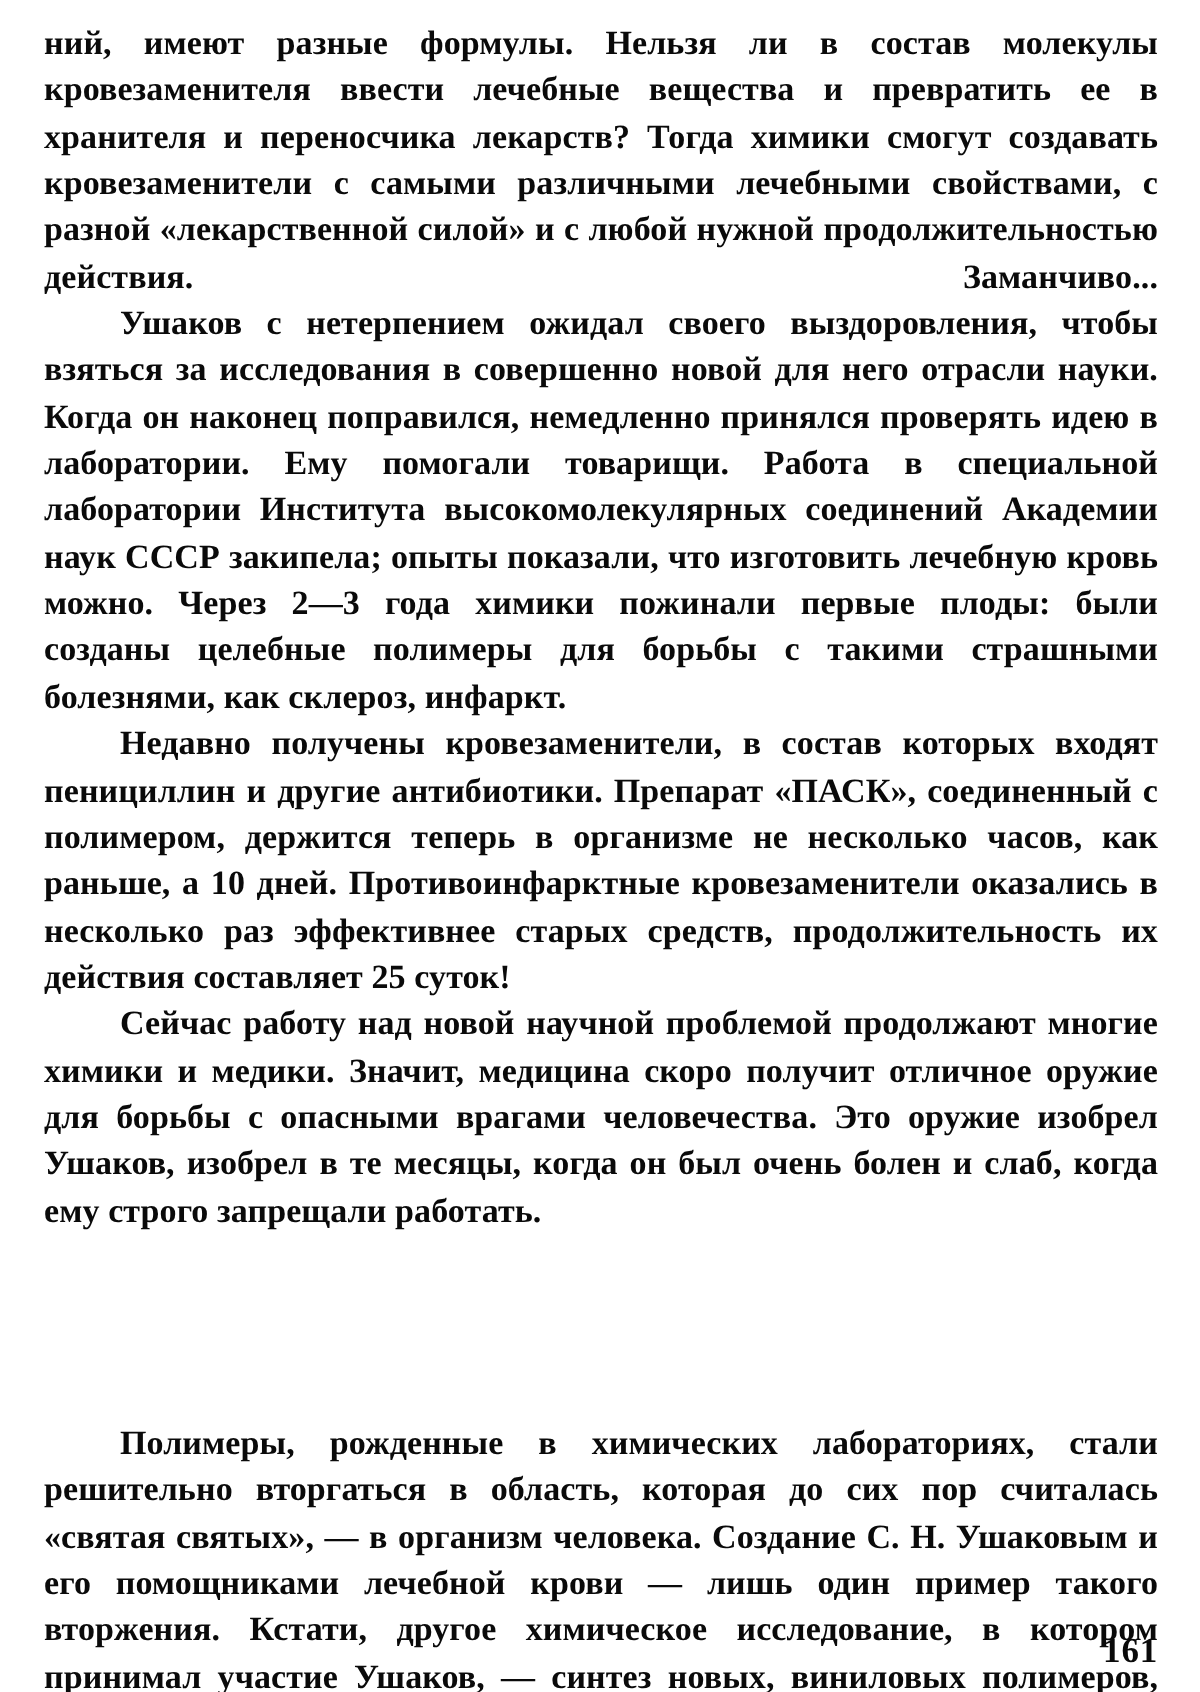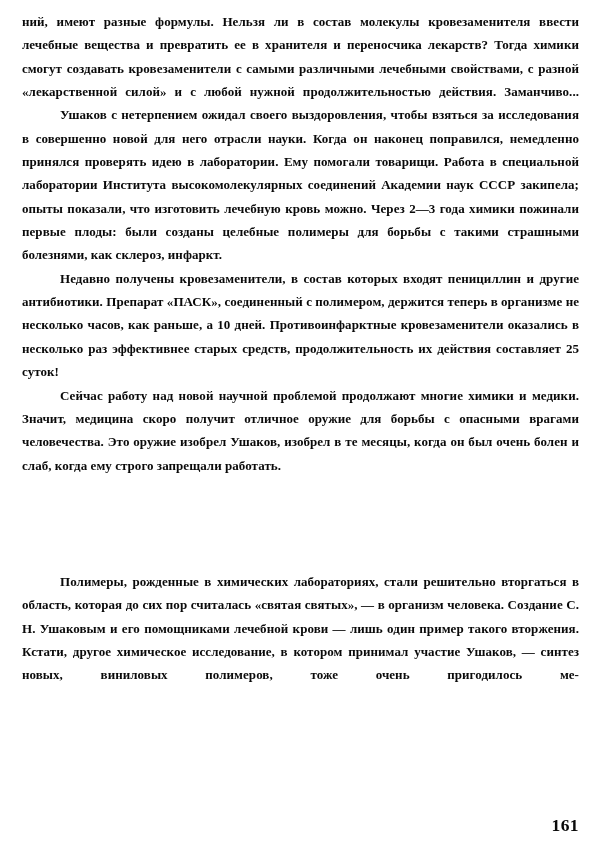--- a/index.html
+++ b/index.html
@@ -17,21 +17,21 @@
     color: #0a0a0a;
   }
   .text-column {
     position: absolute;
     left: 22px;
     top: 10px;
     width: 557px;
   }
   p.para {
     margin: 0;
-    font-size: 13px;
+    font-size: 17px;
     line-height: 23.35px;
     text-align: justify;
     text-indent: 38px;
     font-weight: 600;
     letter-spacing: 0.05px;
     -webkit-font-smoothing: none;
   }
   p.para.cont {
     text-indent: 0;
   }

